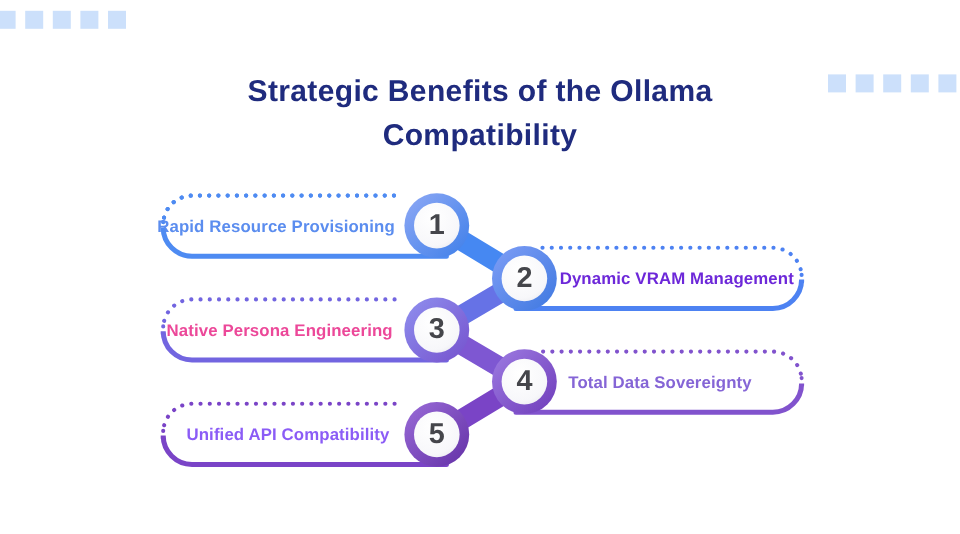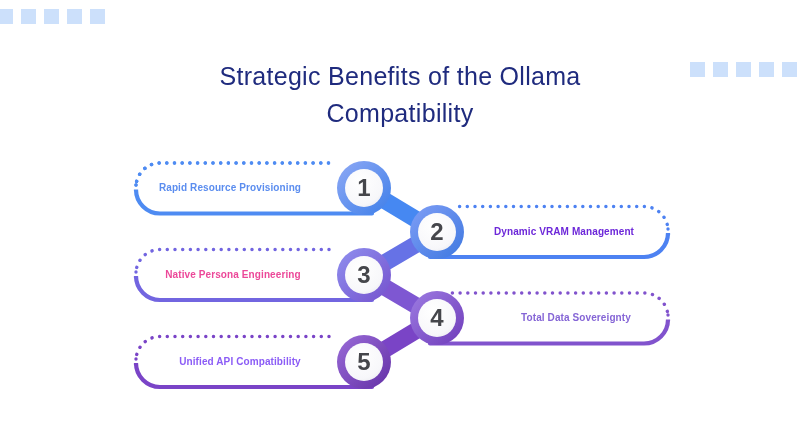--- a/index.html
+++ b/index.html
@@ -9,35 +9,35 @@
   }
   
   .deco{position:absolute;display:flex;gap:8px;}
   .deco .sq{width:15px;height:15px;background:#cce0fb;}
   .deco-tl{top:9px;left:-2px;}
   .deco-tr{top:62px;left:690px;}
 
   
   .title{
     position:absolute;top:58px;left:0;width:800px;text-align:center;
-    color:#1f2b7e;font-weight:normal;font-size:25px;line-height:37px;letter-spacing:.3px;
+    color:#1f2b7e;font-weight:bold;font-size:25px;line-height:37px;letter-spacing:.3px;
   }
 
   
   .diagram{position:absolute;top:0;left:0;}
 
   
   .item-label{
     position:absolute;width:220px;height:24px;line-height:24px;text-align:center;
-    font-size:10px;font-weight:bold;letter-spacing:.1px;white-space:nowrap;
+    font-size:14px;font-weight:bold;letter-spacing:.1px;white-space:nowrap;
   }
   .lbl-1{left:120px;top:176px;color:#5b8def;}
   .lbl-2{left:454px;top:220px;color:#6d28d9;}
   .lbl-3{left:123px;top:263px;color:#ec4899;}
-  .lbl-4{left:466px;top:306px;color:#8565d6;}
+  .lbl-4{left:440px;top:306px;color:#8565d6;}
   .lbl-5{left:130px;top:350px;color:#8b5cf6;}
 
   
   .num{
     position:absolute;width:44px;height:28px;line-height:28px;text-align:center;
     font-size:24px;font-weight:bold;color:#45464b;
   }
   .num-1{left:342px;top:174px;}
   .num-2{left:415px;top:218px;}
   .num-3{left:342px;top:261px;}

